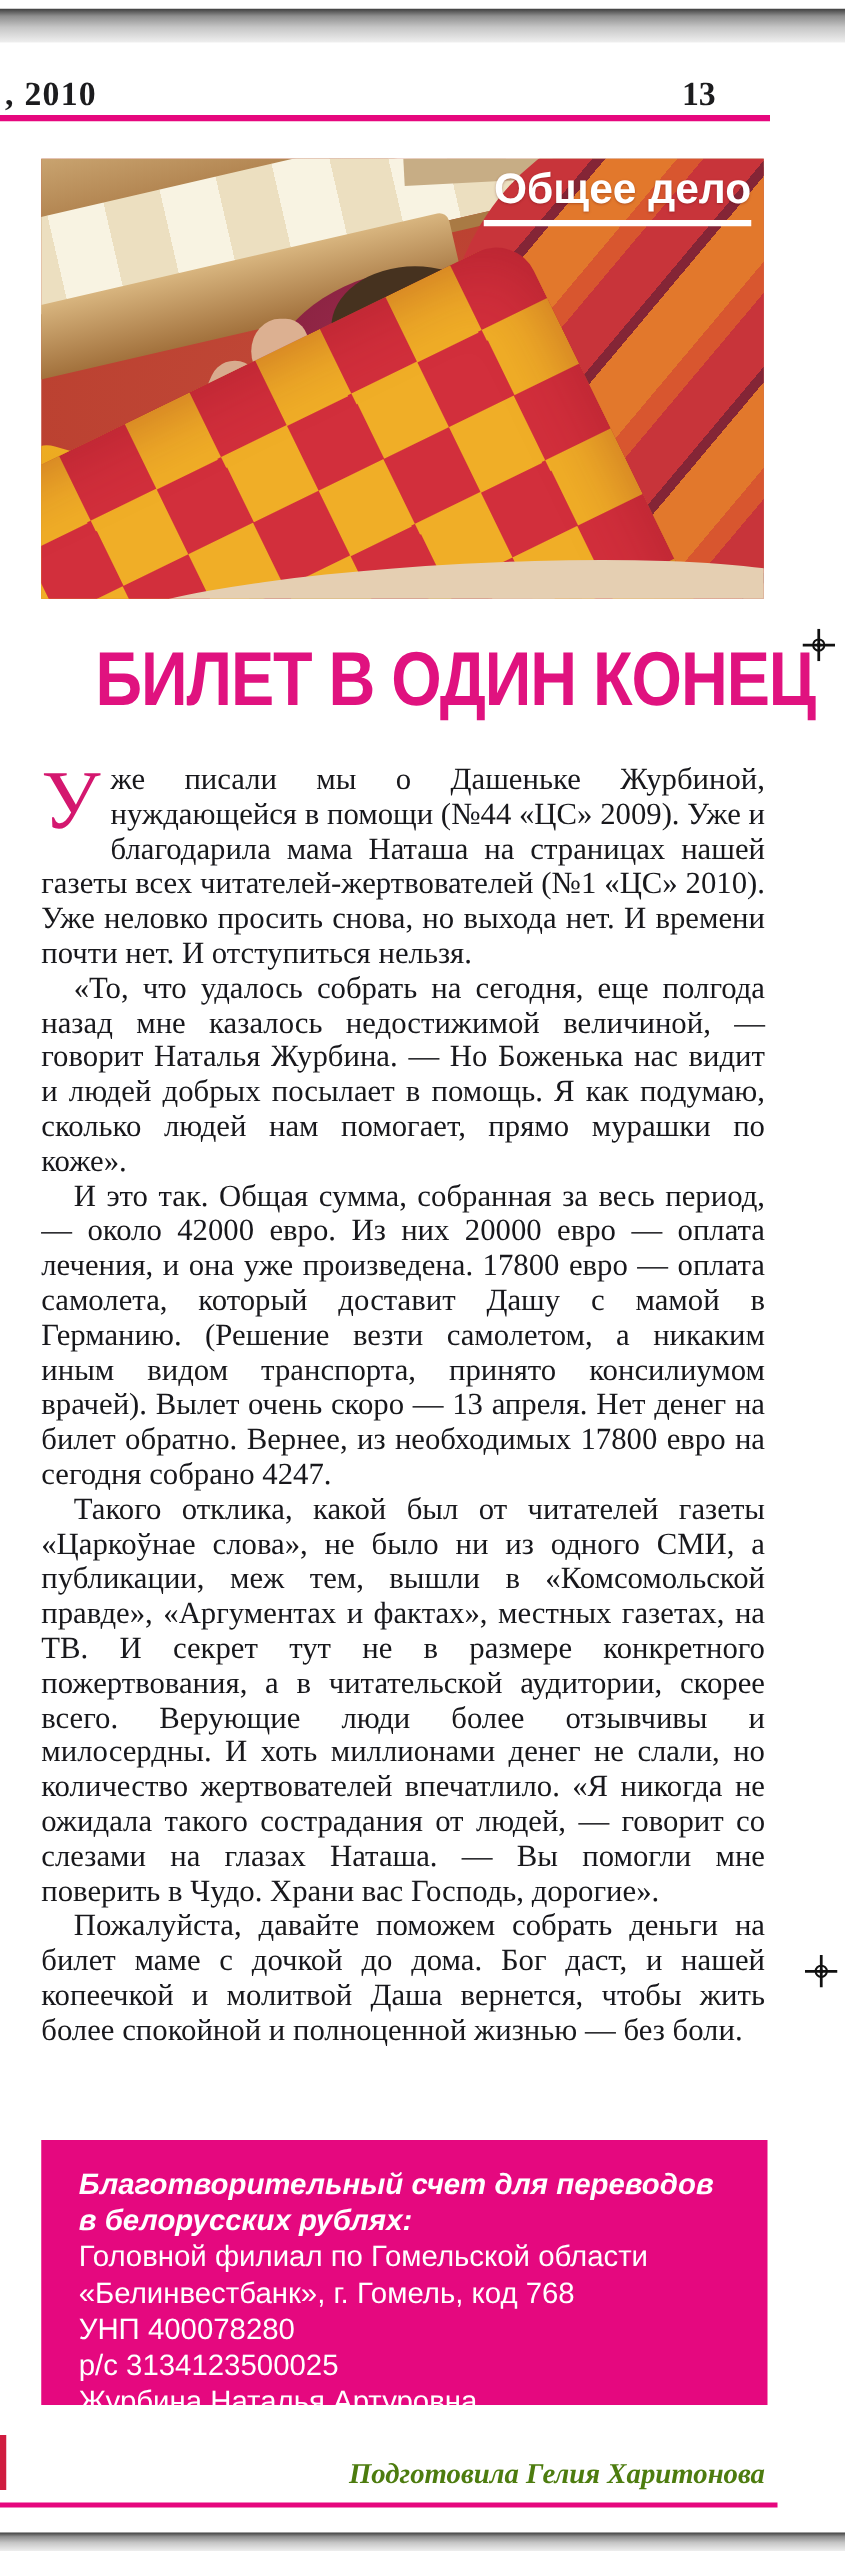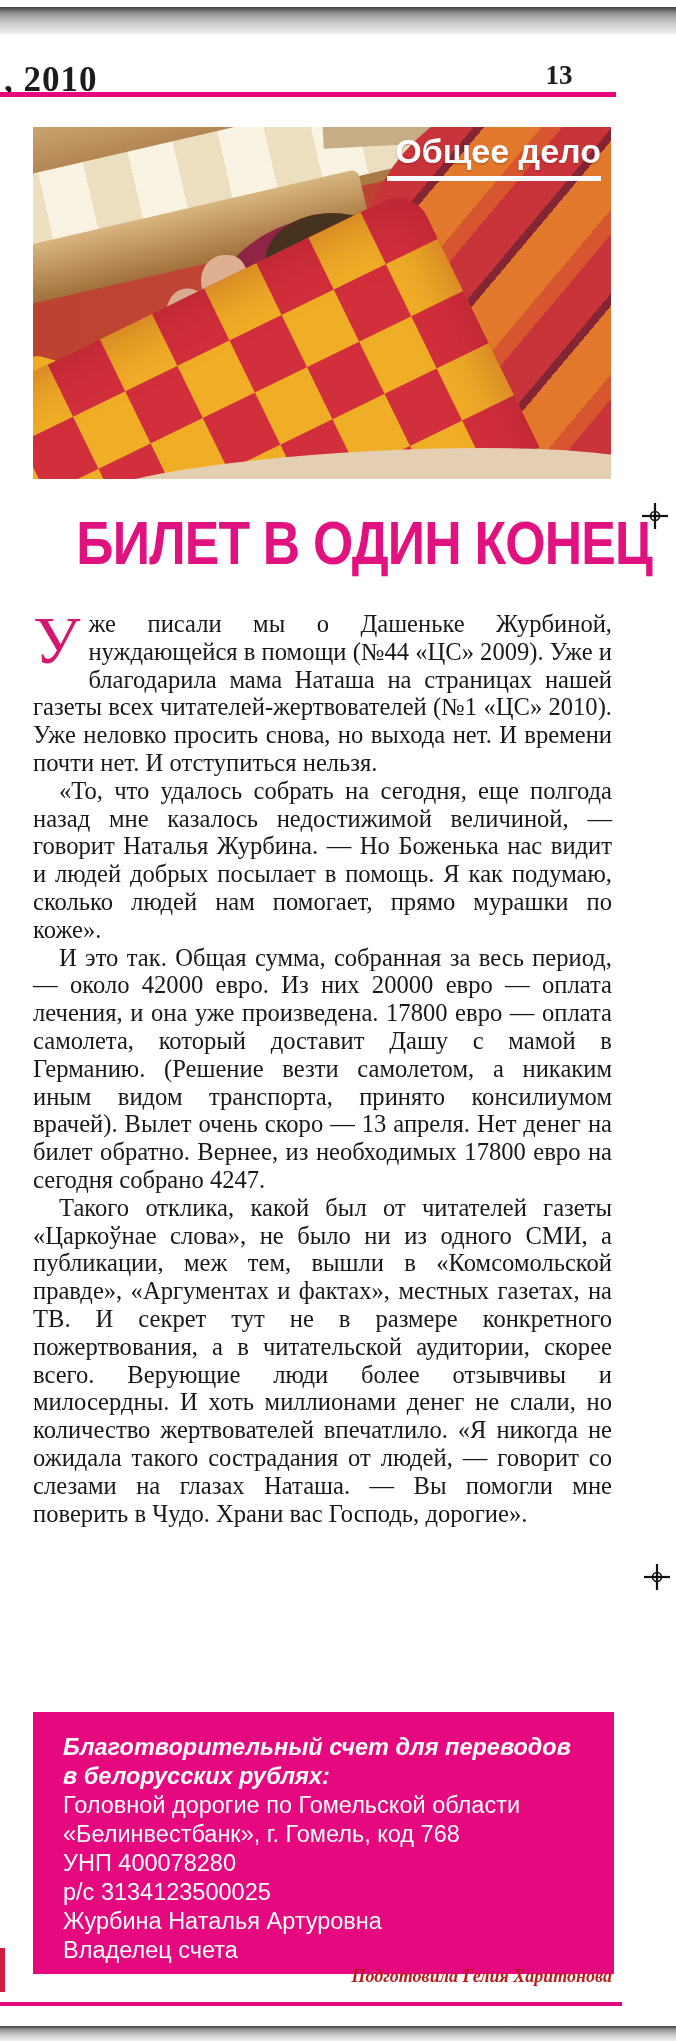--- a/index.html
+++ b/index.html
@@ -8,21 +8,21 @@
     font-family:"Liberation Serif",serif;color:#1c1c1e;overflow:hidden;
   }
   
   .gray-bar{
     position:absolute;left:0;width:676px;height:27px;
     background:linear-gradient(180deg,#3f3f3f 0,#8f8f8f 22%,#c6c6c6 55%,#efefef 100%);
   }
   .gray-bar.top{top:7px;}
   .gray-bar.bottom{top:2026px;height:15px;}
   
-  .header-date{position:absolute;left:4px;top:60px;font-weight:bold;font-size:35px;letter-spacing:1px;}
+  .header-date{position:absolute;left:4px;top:60px;font-weight:bold;font-size:27px;letter-spacing:1px;}
   .header-page{position:absolute;left:536px;top:60px;width:46px;text-align:center;font-weight:bold;font-size:27px;}
   .rule{position:absolute;background:#e6077e;height:5px;left:0;}
   .rule.top{top:92px;width:616px;}
   .rule.bottom{top:2002px;width:622px;height:4px;}
   .red-tick{position:absolute;left:0;top:1948px;width:5px;height:44px;background:#d01c3f;}
   
   .regmark{position:absolute;width:26px;height:26px;}
   .regmark svg{display:block;}
   .regmark.one{left:642px;top:503px;}
   .regmark.two{left:644px;top:1564px;}
@@ -86,30 +86,30 @@
     font-size:24.6px;line-height:27.8px;text-align:justify;color:#18181c;
   }
   .article p{margin:0;text-indent:26px;}
   .article p.first{text-indent:0;}
   .dropcap{
     float:left;color:#d4176f;font-size:67px;line-height:52px;
     padding:4px 8px 0 0;font-weight:normal;
   }
   
   .charity-box{
-    position:absolute;left:33px;top:1712px;width:581px;height:262px;background:#e5087f;
+    position:absolute;left:33px;top:1712px;width:581px;height:212px;background:#e5087f;
     box-sizing:border-box;padding:21px 20px 0 30px;
     font-family:"Liberation Sans",sans-serif;font-size:23.5px;line-height:29px;color:#ffffff;
   }
   .charity-box .it{font-style:italic;font-weight:bold;}
   .charity-box div{white-space:nowrap;}
   
   .byline{
     position:absolute;left:33px;top:1966px;width:579px;text-align:right;
-    font-weight:bold;font-style:italic;font-size:18px;color:#b91c1c;
+    font-weight:bold;font-style:italic;font-size:23px;color:#4d7c0f;
   }
 </style>
 </head>
 <body>
 
 <div class="gray-bar top"></div>
 
 <div class="header-date">, 2010</div>
 <div class="header-page">13</div>
 <div class="rule top"></div>
@@ -156,26 +156,27 @@
   </svg>
 </div>
 
 <div class="headline">БИЛЕТ В ОДИН КОНЕЦ</div>
 
 <div class="article">
   <p class="first"><span class="dropcap">У</span><span>же писали мы о Дашеньке Журбиной, нуждающейся в помощи (№44 «ЦС» 2009). Уже и благодарила мама Наташа на страницах нашей газеты всех читателей-жертвователей (№1 «ЦС» 2010). Уже неловко просить снова, но выхода нет. И времени почти нет. И отступиться нельзя.</span></p>
   <p><span>«То, что удалось собрать на сегодня, еще полгода назад мне казалось недостижимой величиной, — говорит Наталья Журбина. — Но Боженька нас видит и людей добрых посылает в помощь. Я как подумаю, сколько людей нам помогает, прямо мурашки по коже».</span></p>
   <p><span>И это так. Общая сумма, собранная за весь период, — около 42000 евро. Из них 20000 евро — оплата лечения, и она уже произведена. 17800 евро — оплата самолета, который доставит Дашу с мамой в Германию. (Решение везти самолетом, а никаким иным видом транспорта, принято консилиумом врачей). Вылет очень скоро — 13 апреля. Нет денег на билет обратно. Вернее, из необходимых 17800 евро на сегодня собрано 4247.</span></p>
   <p><span>Такого отклика, какой был от читателей газеты «Царкоўнае слова», не было ни из одного СМИ, а публикации, меж тем, вышли в «Комсомольской правде», «Аргументах и фактах», местных газетах, на ТВ. И секрет тут не в размере конкретного пожертвования, а в читательской аудитории, скорее всего. Верующие люди более отзывчивы и милосердны. И хоть миллионами денег не слали, но количество жертвователей впечатлило. «Я никогда не ожидала такого сострадания от людей, — говорит со слезами на глазах Наташа. — Вы помогли мне поверить в Чудо. Храни вас Господь, дорогие».</span></p>
+  <p><span>Пожалуйста, давайте поможем собрать деньги на билет маме с дочкой до дома. Бог даст, и нашей копеечкой и молитвой Даша вернется, чтобы жить более спокойной и полноценной жизнью — без боли.</span></p>
 </div>
 
 <div class="charity-box">
   <div class="it">Благотворительный счет для переводов</div>
   <div class="it">в белорусских рублях:</div>
-  <div>Головной дорогие по Гомельской области</div>
+  <div>Головной филиал по Гомельской области</div>
   <div>«Белинвестбанк», г. Гомель, код 768</div>
   <div>УНП 400078280</div>
   <div>р/с 3134123500025</div>
   <div>Журбина Наталья Артуровна</div>
   <div>Владелец счета</div>
 </div>
 
 <div class="byline">Подготовила Гелия Харитонова</div>
 
 <div class="red-tick"></div>

